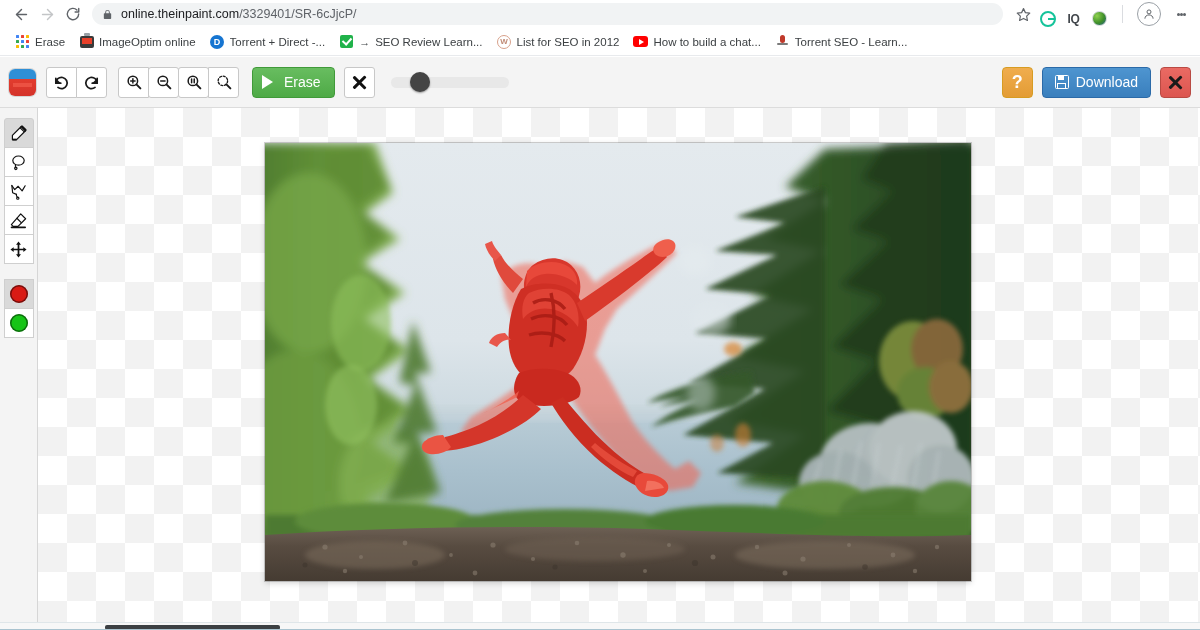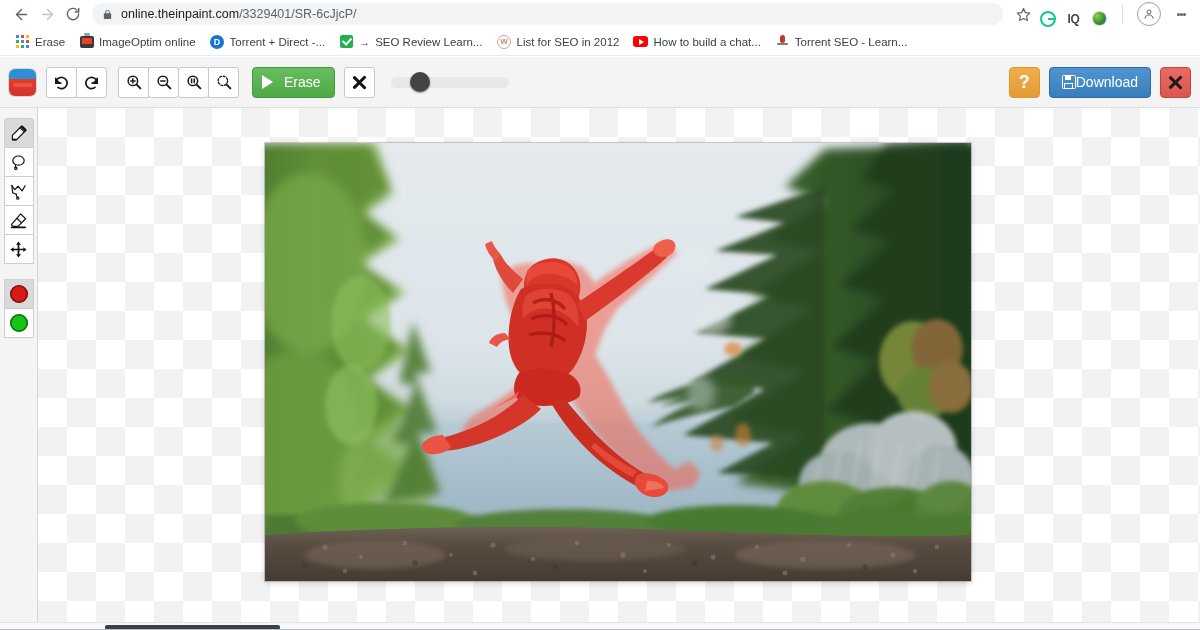--- a/index.html
+++ b/index.html
@@ -137,21 +137,21 @@
   .spacer { flex:1 1 auto; }
 
   .help-btn {
     width:31px;height:31px;border-radius:4px;border:1px solid #d79c22;
     background:linear-gradient(#f0ad4e,#e39c35); color:#fff;
     font-size:18px;font-weight:bold;display:flex;align-items:center;justify-content:center;
   }
   .dl-btn {
     height:31px;margin-left:9px;padding:0 12px;border-radius:4px;border:1px solid #2b6aa8;
     background:linear-gradient(#4e95d0,#3a7fbd);color:#fff;font-size:14px;
-    display:flex;align-items:center;
+    display:flex;align-items:center;gap:7px;
   }
   .floppy { width:14px;height:14px;border:1.6px solid #fff;border-radius:1.5px;position:relative;}
   .floppy::before{content:"";position:absolute;left:2px;top:-0.5px;width:6.5px;height:4.5px;background:#fff;}
   .floppy::after{content:"";position:absolute;left:1.6px;bottom:0;width:7px;height:4px;border:1.5px solid #fff;border-bottom:none;}
   .close-btn {
     width:31px;height:31px;margin-left:9px;border-radius:4px;border:1px solid #b94a43;
     background:linear-gradient(#ea6a63,#dc5650);display:flex;align-items:center;justify-content:center;
   }
   .close-btn .glyph-x::before,.close-btn .glyph-x::after{background:#1a1a1a;}
 

